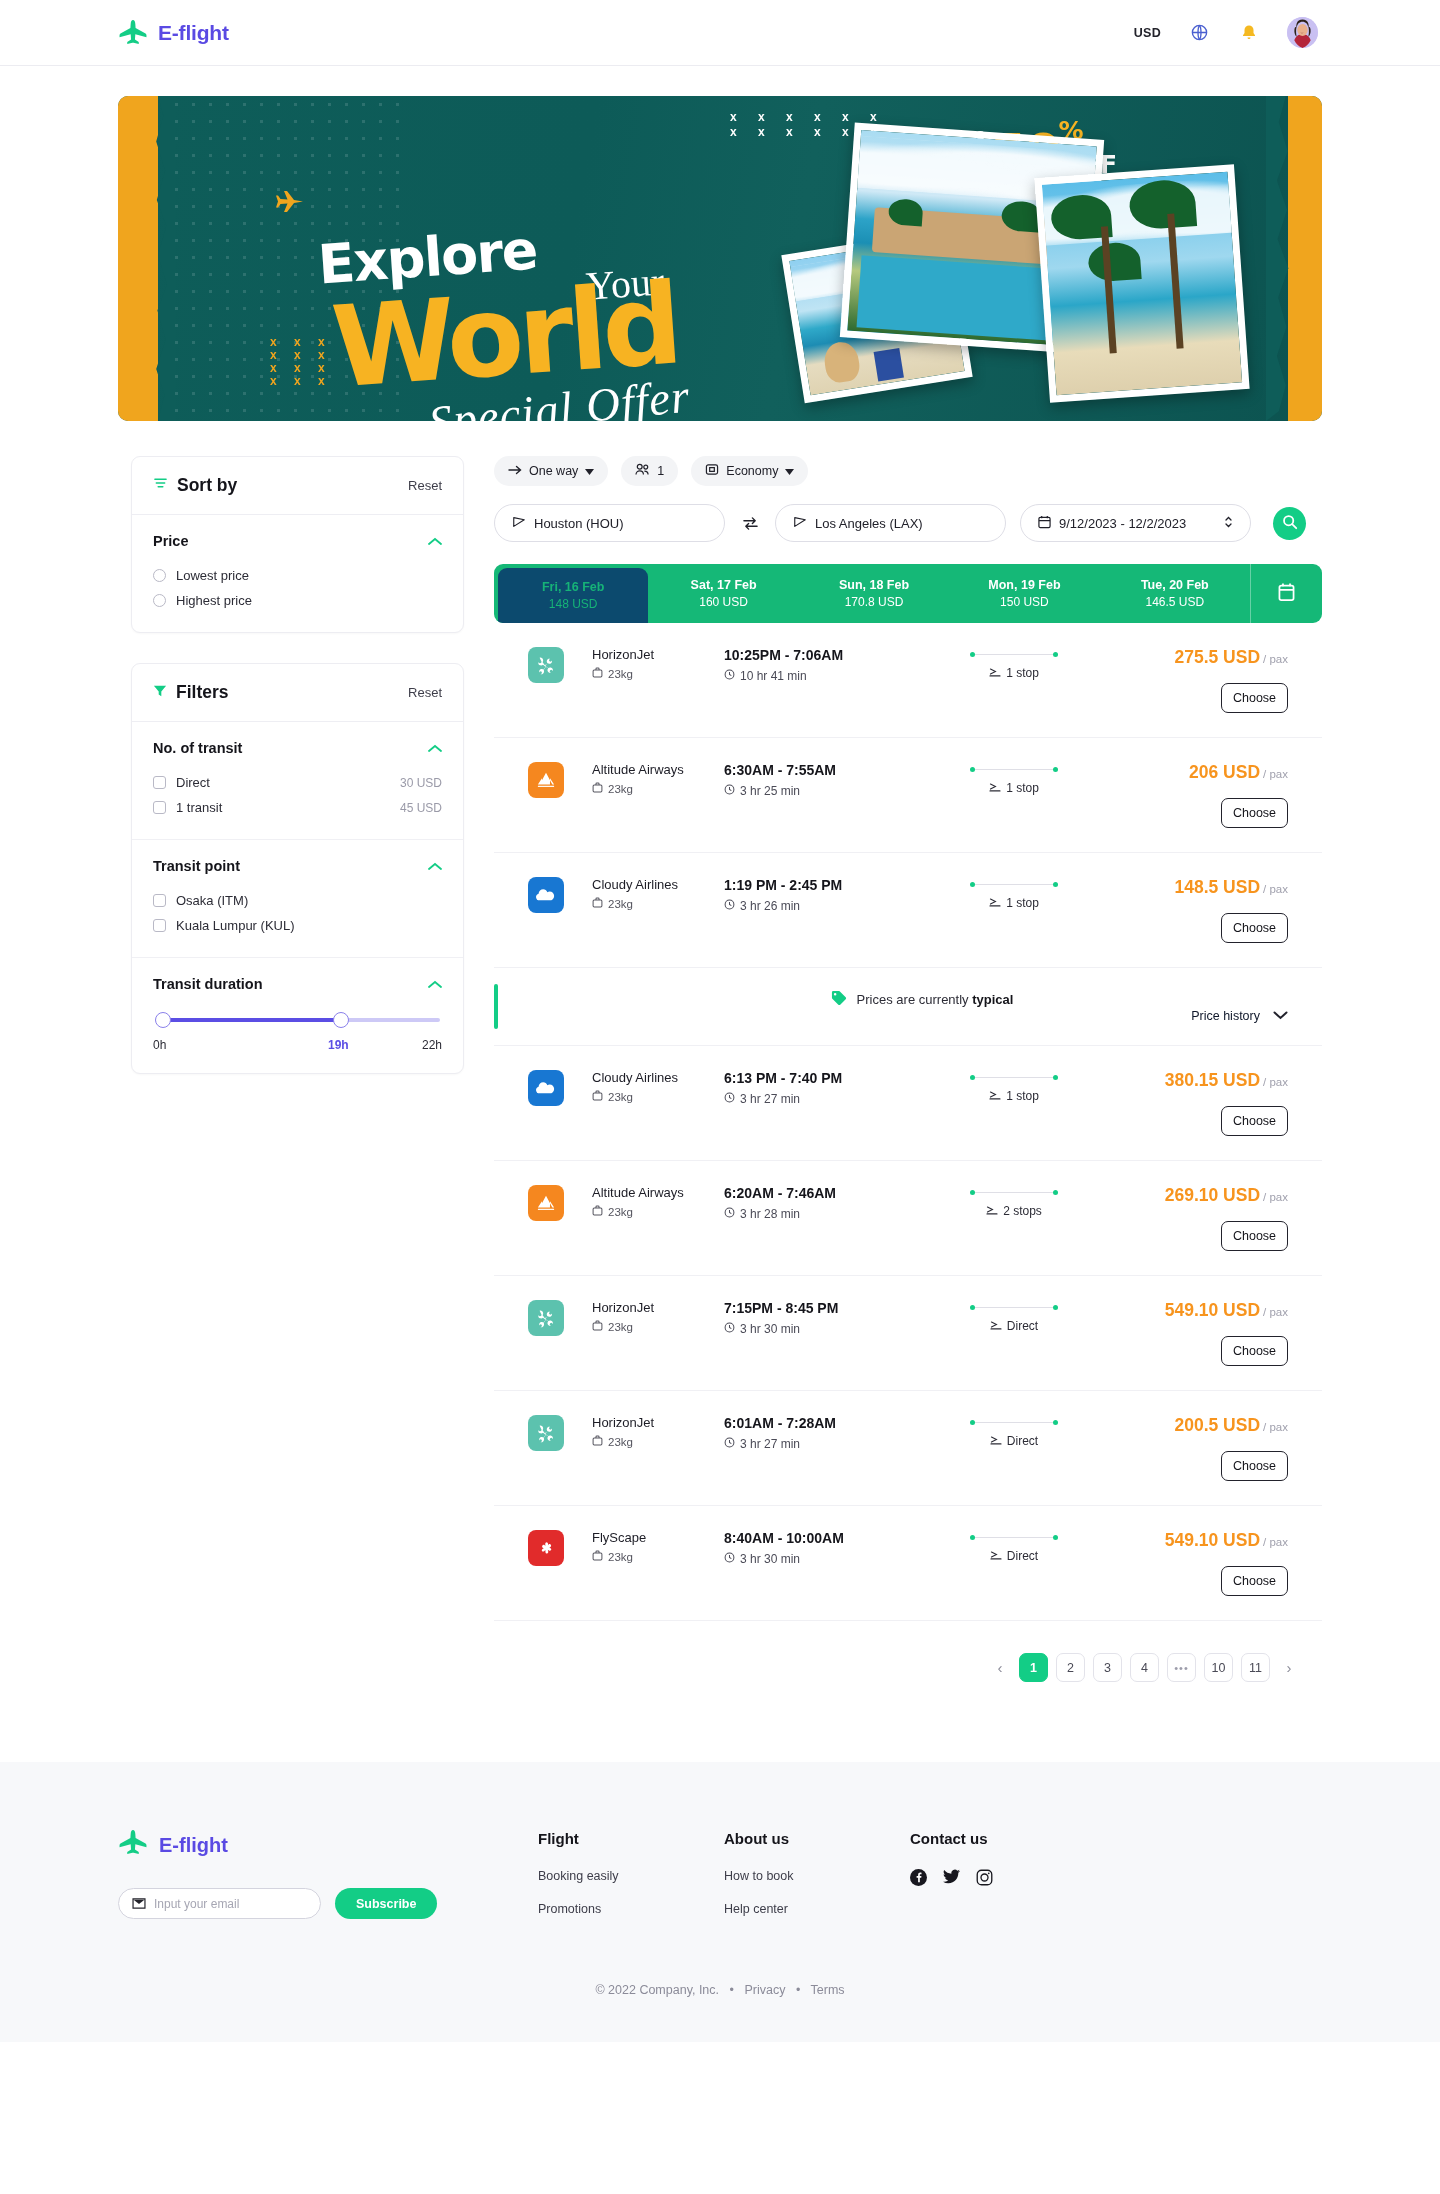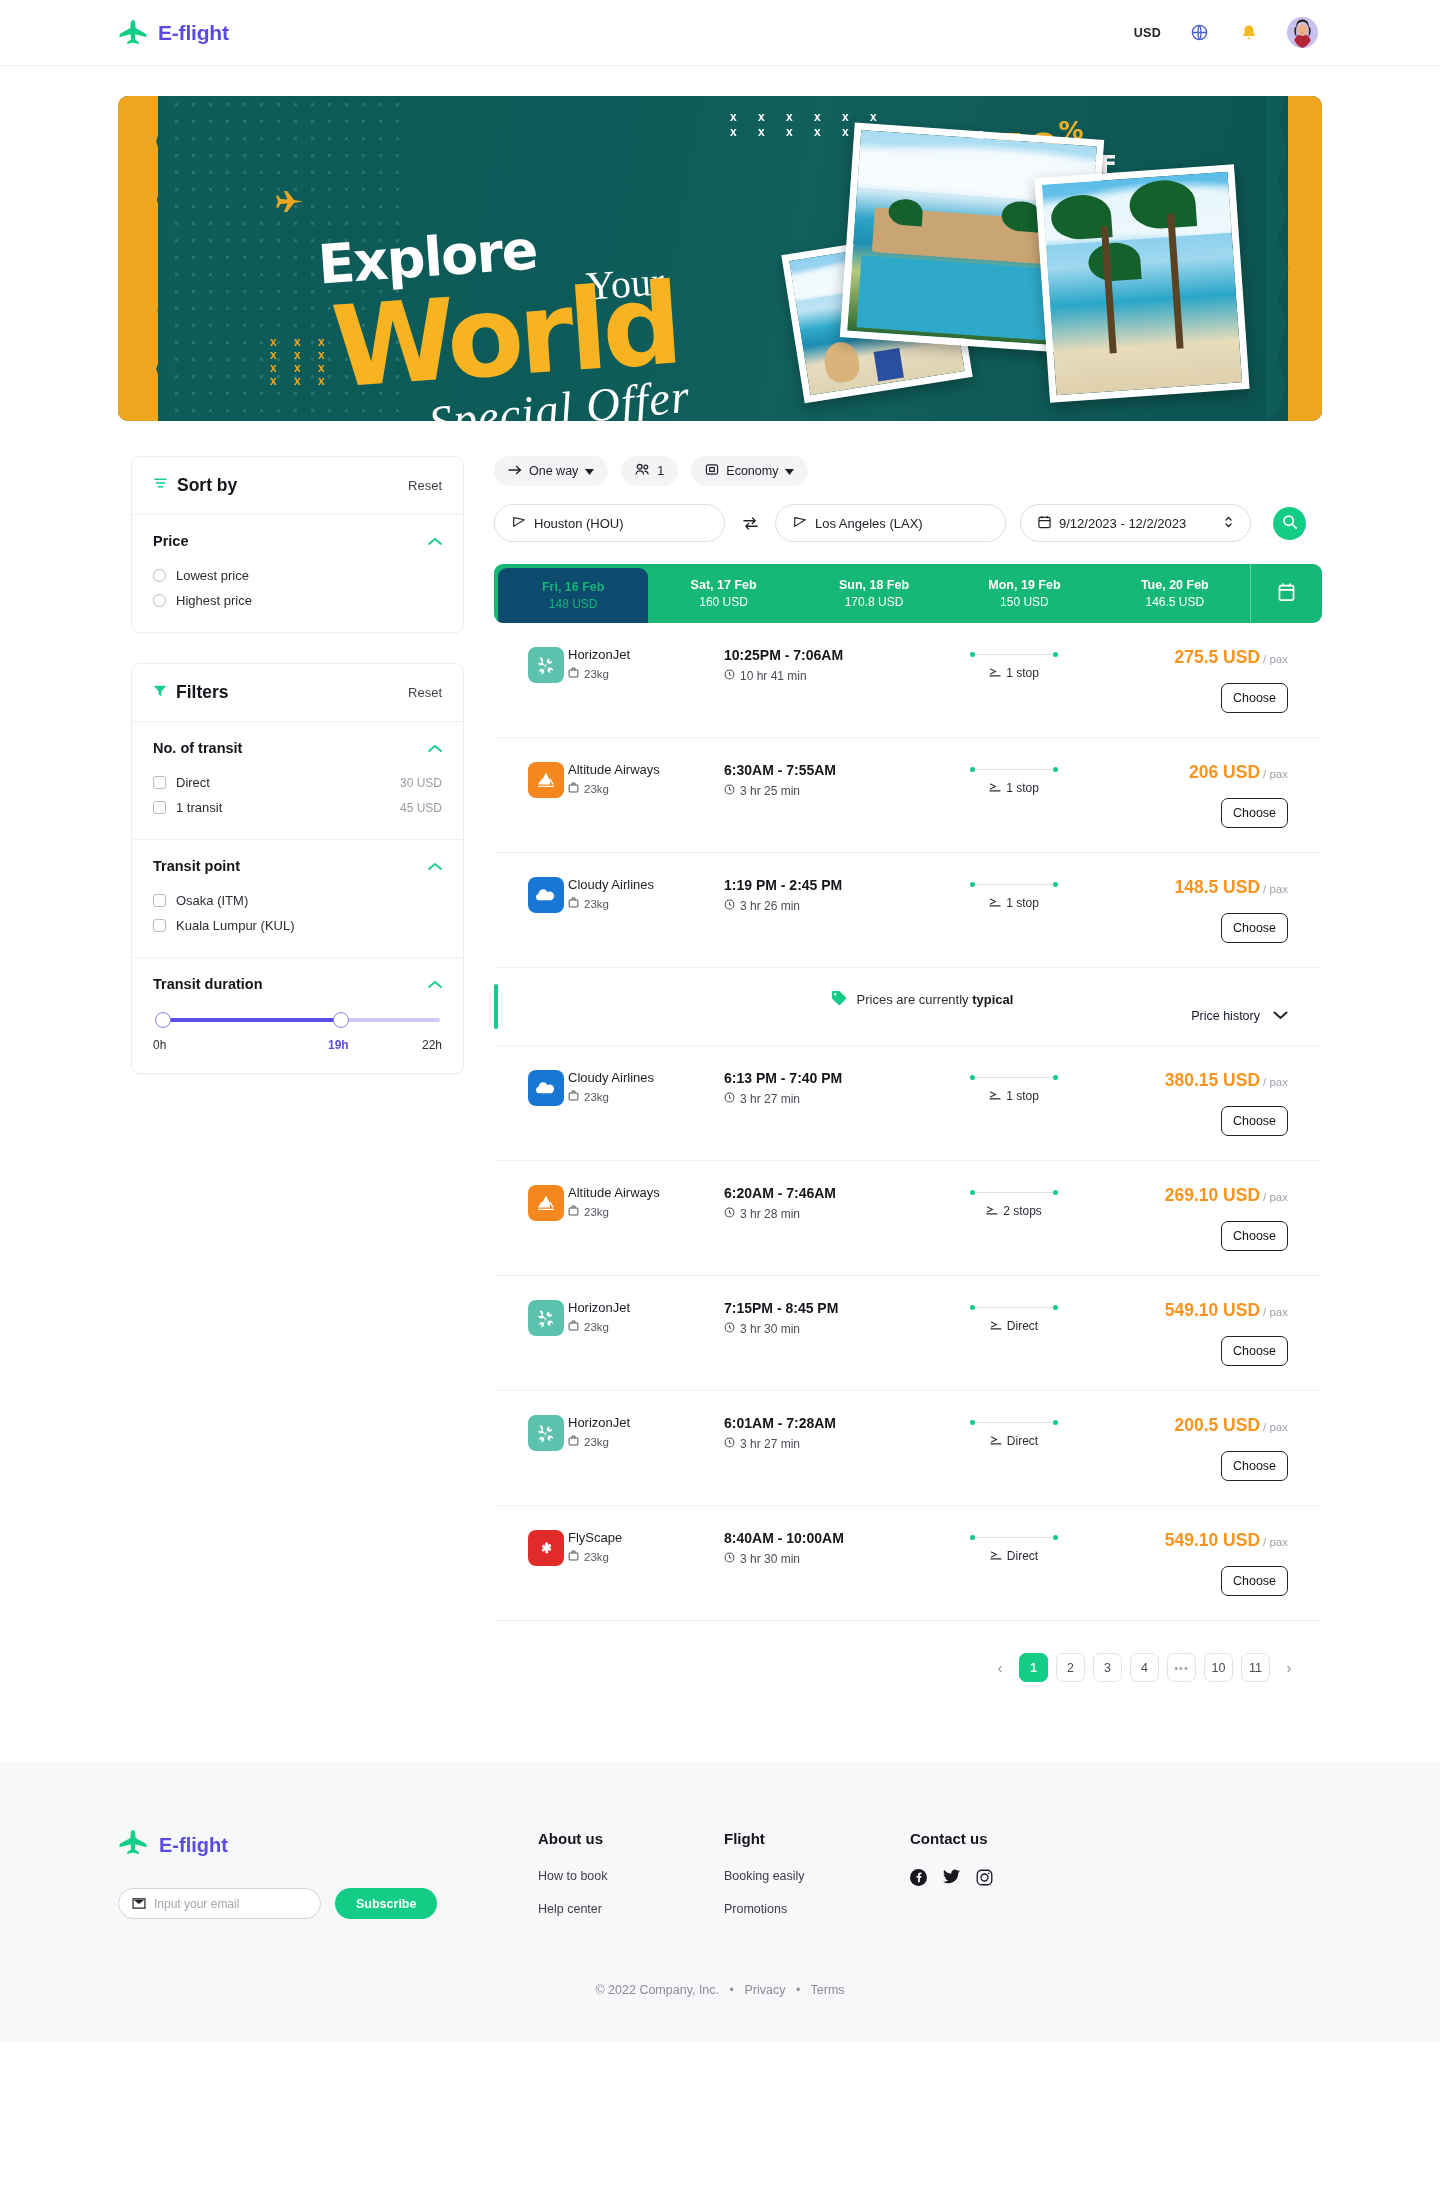--- a/index.html
+++ b/index.html
@@ -125,21 +125,21 @@
   .dtab .d1{font-size:12.5px;font-weight:bold;}
   .dtab .d2{font-size:12px;}
   .dtab.active{background:#0c4a6e;border-radius:9px 9px 0 0;margin:4px 0 0 4px;}
   .dtab.active .d1,.dtab.active .d2{color:#16b377;}
   .dcal{width:72px;display:flex;align-items:center;justify-content:center;
         border-left:1px solid rgba(255,255,255,.35);cursor:pointer;}
 
   
   .flight{display:flex;align-items:flex-start;padding:24px 6px 24px 34px;
           border-bottom:1px solid #f0f0f4;position:relative;min-height:92px;}
-  .f-airline{width:196px;display:flex;gap:4px;flex:0 0 196px;}
+  .f-airline{width:196px;display:flex;gap:28px;flex:0 0 196px;}
   .f-logo{width:36px;height:36px;border-radius:8px;flex:0 0 36px;display:flex;
           align-items:center;justify-content:center;}
   .f-name{font-size:13px;color:#1d1d26;margin-bottom:5px;}
   .f-bag{font-size:11.5px;color:#55555f;display:flex;align-items:center;gap:5px;}
   .f-times{width:180px;flex:0 0 180px;}
   .f-time{font-size:14px;font-weight:bold;color:#15151b;margin-bottom:6px;}
   .f-dur{font-size:12px;color:#4b4b57;display:flex;align-items:center;gap:5px;}
   .f-stops{width:220px;flex:0 0 220px;display:flex;flex-direction:column;align-items:center;}
   .stopline{display:flex;align-items:center;width:88px;margin-bottom:9px;margin-top:5px;}
   .dot{width:5px;height:5px;border-radius:50%;background:#13cd86;flex:0 0 5px;}
@@ -926,29 +926,29 @@
                   <path d="M1.6 1.8 7.5 6.5l5.9-4.7z"></path>
                 </svg>
             </span>
             <input type="text" placeholder="Input your email" style="">
           </div>
           <button class="subscribe">Subscribe</button>
         </div>
       </div>
 
       <div class="f-col">
+        <h4>Flight</h4>
+        <span class="f-link">Booking easily</span>
+        <span class="f-link">Promotions</span>
+      </div>
+
+      <div class="f-col">
         <h4>About us</h4>
         <span class="f-link">How to book</span>
         <span class="f-link">Help center</span>
-      </div>
-
-      <div class="f-col">
-        <h4>Flight</h4>
-        <span class="f-link">Booking easily</span>
-        <span class="f-link">Promotions</span>
       </div>
 
       <div class="f-col contact">
         <h4>Contact us</h4>
         <div class="socials">
           <span>
             <svg width="17" height="17" viewBox="0 0 18 18" fill="#18181f">
               <circle cx="9" cy="9" r="9"></circle>
                 <path d="M10.4 9.3h1.5l.2-1.9h-1.7v-1c0-.5.1-.8.9-.8h.9V3.9c-.2 0-.7-.1-1.3-.1-1.4 0-2.3.8-2.3 2.3v1.3H7v1.9h1.6v4.8h1.8z" fill="#fff"></path>
             </svg>

